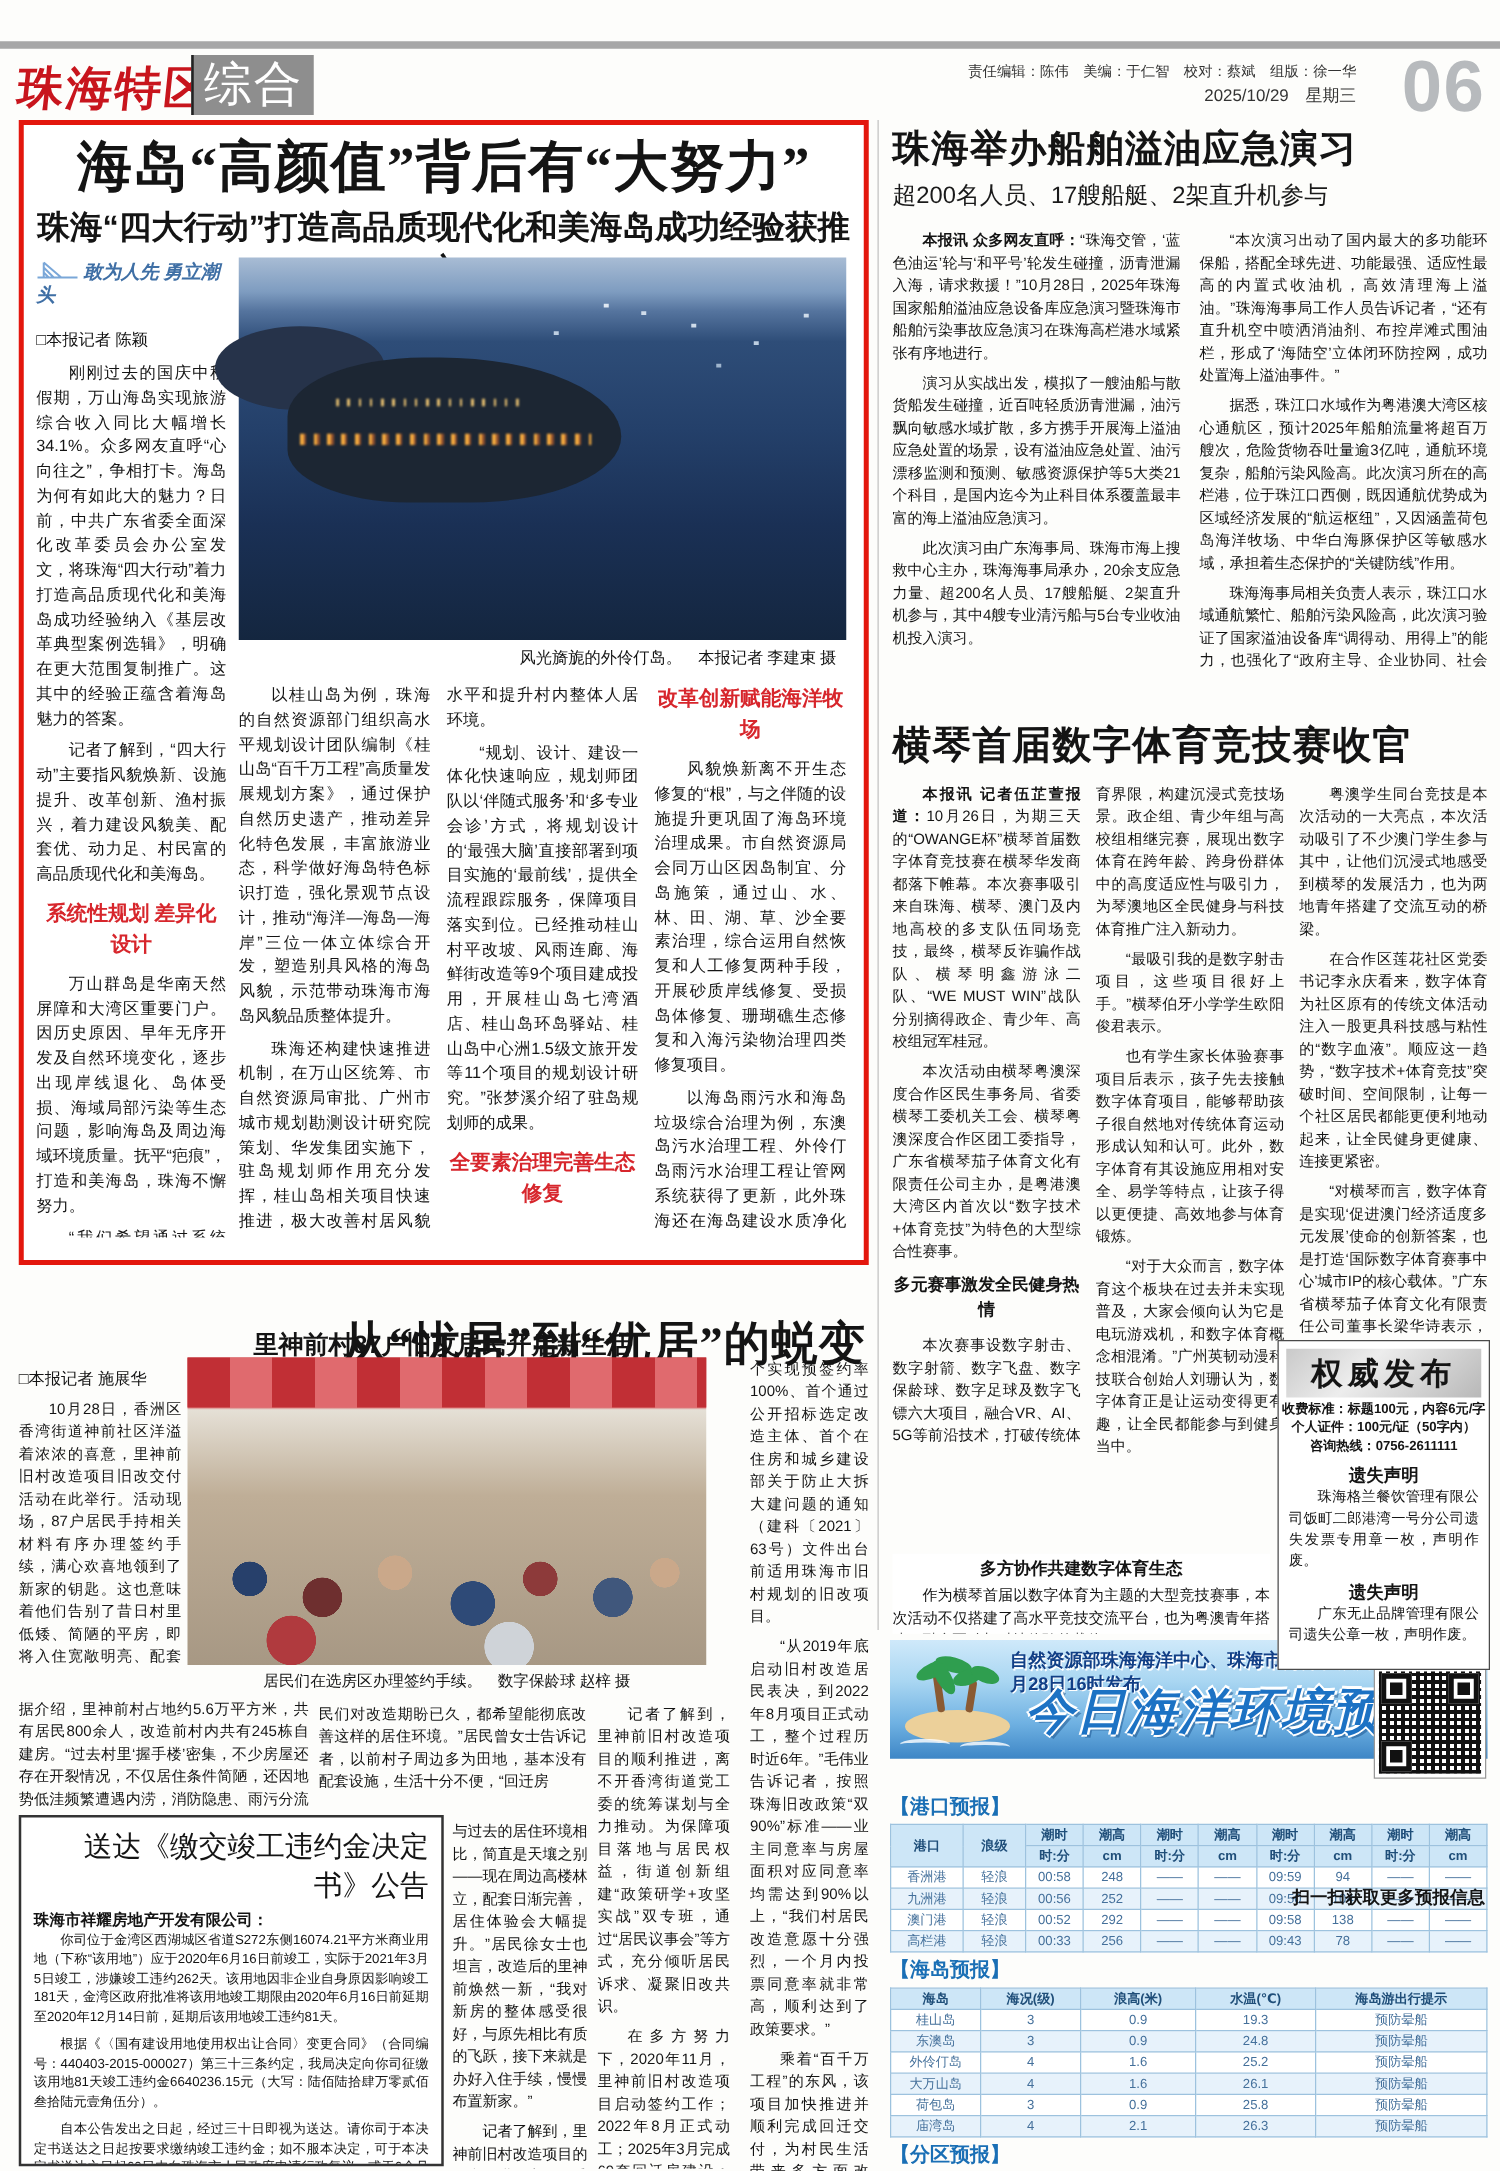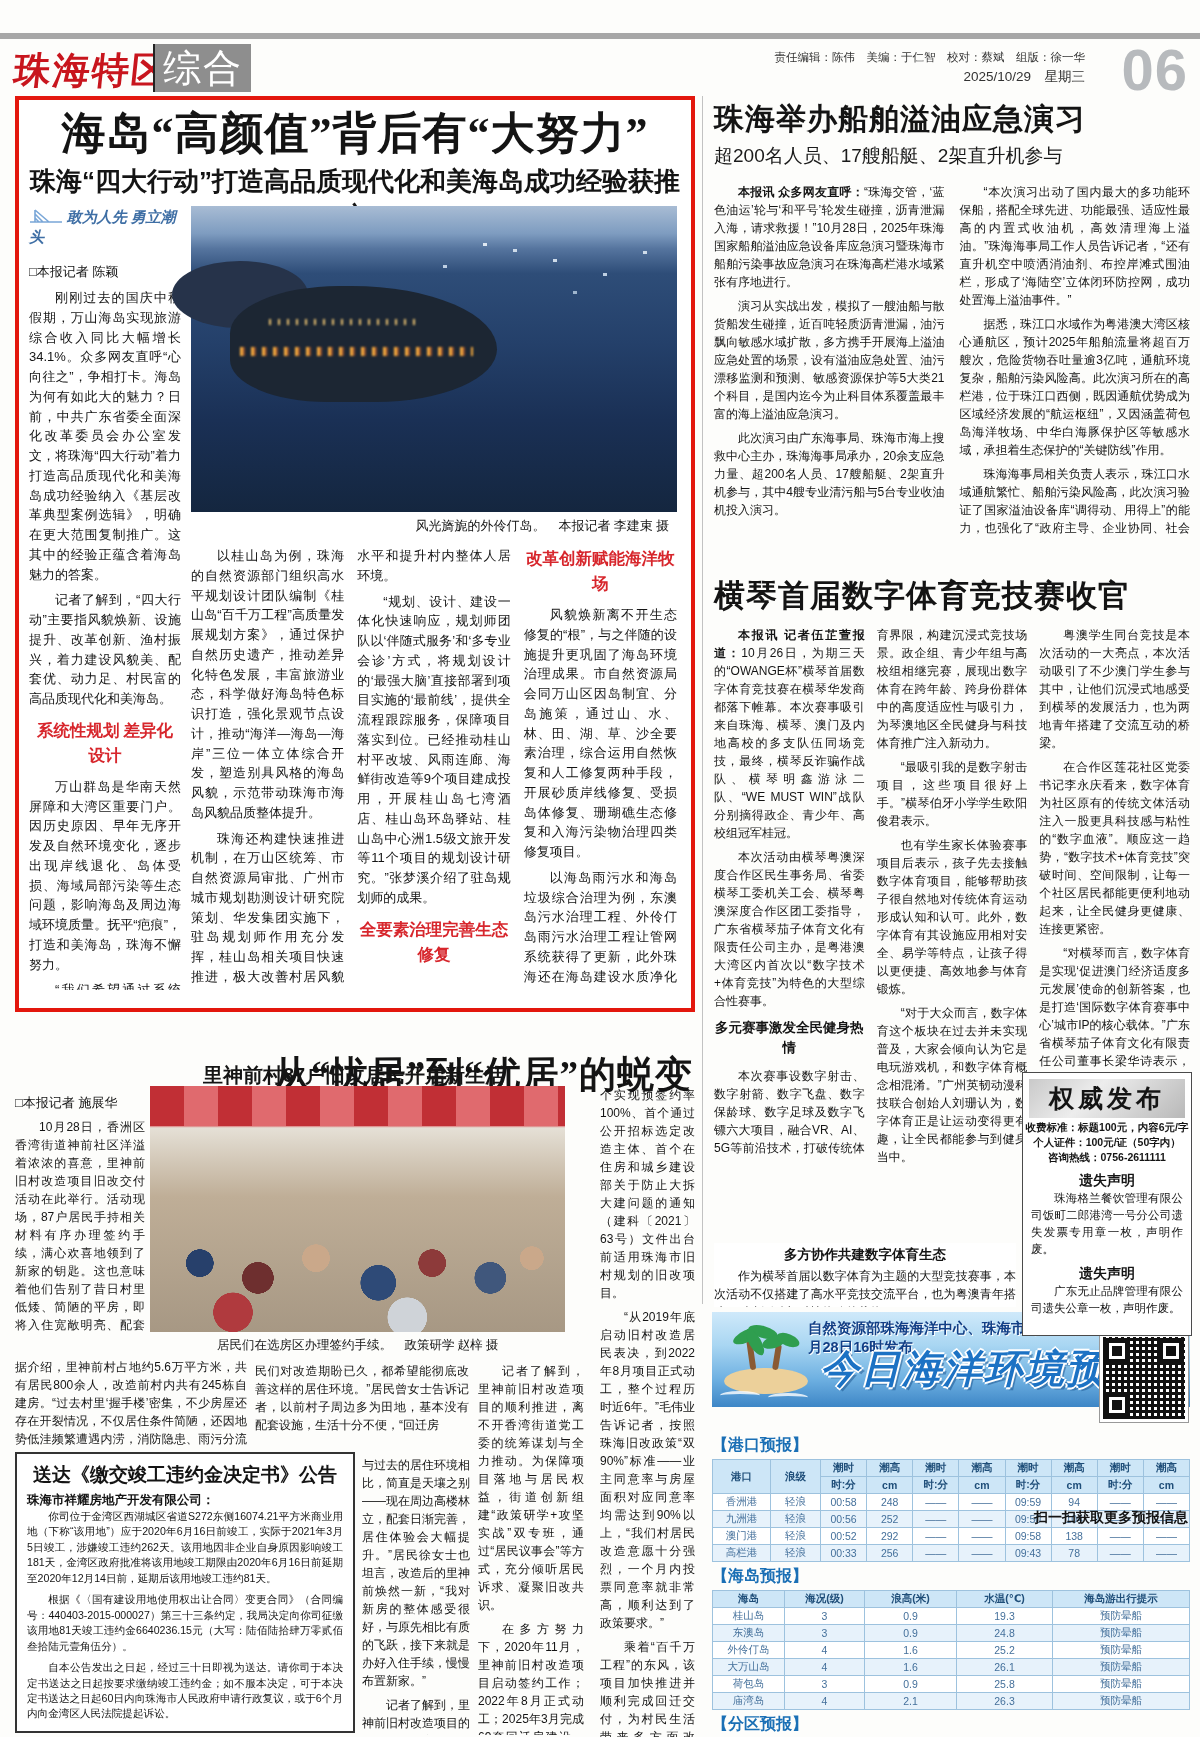--- a/index.html
+++ b/index.html
@@ -108,21 +108,21 @@
   .yj-canopy{position:absolute;left:0;top:0;width:100%;height:40px;
      background:repeating-linear-gradient(90deg,#c12f35 0 34px,#e06a6e 34px 68px);}
   #yj-colR2{left:600px;top:1086px;width:95px;height:651px;font-size:12px;line-height:1.5;}
   #yj-caption{left:150px;top:1337px;width:415px;text-align:center;font-size:12.5px;}
   #yj-b1{left:15px;top:1358px;width:232px;height:90px;font-size:12px;line-height:1.5;}
   #yj-b2{left:255px;top:1362px;width:214px;height:86px;font-size:12px;line-height:1.5;}
   #yj-b2b{left:362px;top:1456px;width:108px;height:279px;font-size:12px;line-height:1.5;}
   #yj-b3{left:478px;top:1362px;width:106px;height:373px;font-size:12px;line-height:1.5;}
   
   #notice{left:15px;top:1452px;width:340px;height:281px;border:2px solid #333;background:#fff;padding:6px 10px;box-sizing:border-box;}
-  #nt-title{text-align:center;font-size:19px;font-weight:bold;font-family:"Liberation Serif",serif;margin:2px 0 4px 0;}
+  #nt-title{text-align:right;font-size:23px;font-weight:normal;font-family:"Liberation Serif",serif;margin:2px 0 4px 0;}
   #nt-addr{font-size:12.5px;font-weight:bold;}
   .nt-p{font-size:10.6px;line-height:1.46;}
 </style>
 </head>
 <body>
 
 <div id="page">
 
   <div class="abs" id="toprule"></div>
   <div class="abs" id="logo">珠海特区报</div>
@@ -231,21 +231,21 @@
       <p>10月28日，香洲区香湾街道神前社区洋溢着浓浓的喜意，里神前旧村改造项目旧改交付活动在此举行。活动现场，87户居民手持相关材料有序办理签约手续，满心欢喜地领到了新家的钥匙。这也意味着他们告别了昔日村里低矮、简陋的平房，即将入住宽敞明亮、配套齐全的新建楼宇，迎来全新的“优居”生活。</p>
     </div>
   <div class="abs" id="yj-photo">
       <div class="yj-canopy"></div>
     </div>
   <div class="abs clip just" id="yj-colR2">
     <p style="text-indent:0">个实现预签约率100%、首个通过公开招标选定改造主体、首个在住房和城乡建设部关于防止大拆大建问题的通知（建科〔2021〕63号）文件出台前适用珠海市旧村规划的旧改项目。</p>
     <p>“从2019年底启动旧村改造居民表决，到2022年8月项目正式动工，整个过程历时近6年。”毛伟业告诉记者，按照珠海旧改政策“双90%”标准——业主同意率与房屋面积对应同意率均需达到90%以上，“我们村居民改造意愿十分强烈，一个月内投票同意率就非常高，顺利达到了政策要求。”</p>
     <p>乘着“百千万工程”的东风，该项目加快推进并顺利完成回迁交付，为村民生活带来多方面改善。在居住条件上，居民人均居住面积显著提升，告别了过去拥挤的环境，实现居住条件的质的飞跃；在集体经济上，村集体物业面积从改造前的4300余平方米增至12300平方米，规模翻了近3倍；在配套设施上，项目规划建设约2300平方米幼儿园、1532平方米社区养老中心及3800平方米社区商业配套，让居民在家门口就能满足教育、养老、日常购物等公共服务需求，完成从“无”到“优”的蜕变。</p>
   </div>
-  <div class="abs serif" id="yj-caption">居民们在选房区办理签约手续。　政策研学 赵梓 摄</div>
+  <div class="abs serif" id="yj-caption">居民们在选房区办理签约手续。　数字保龄球 赵梓 摄</div>
   <div class="abs clip just" id="yj-b1">
       <p style="text-indent:0">据介绍，里神前村占地约5.6万平方米，共有居民800余人，改造前村内共有245栋自建房。“过去村里‘握手楼’密集，不少房屋还存在开裂情况，不仅居住条件简陋，还因地势低洼频繁遭遇内涝，消防隐患、雨污分流难题突出，更存在山体滑坡风险。”作为土生土长的里神前村居民，里神前股份合作公司党支部书记、董事长毛伟业回忆道，“居</p>
     </div>
   <div class="abs clip just" id="yj-b2">
       <p style="text-indent:0">民们对改造期盼已久，都希望能彻底改善这样的居住环境。”居民曾女士告诉记者，以前村子周边多为田地，基本没有配套设施，生活十分不便，“回迁房</p>
     </div>
   <div class="abs clip just" id="yj-b2b">
     <p style="text-indent:0">与过去的居住环境相比，简直是天壤之别——现在周边高楼林立，配套日渐完善，居住体验会大幅提升。”居民徐女士也坦言，改造后的里神前焕然一新，“我对新房的整体感受很好，与原先相比有质的飞跃，接下来就是办好入住手续，慢慢布置新家。”</p>
     <p>记者了解到，里神前旧村改造项目的顺利推进，离不开香湾街道党工委的统筹谋划与全力推动。为保障项目落地与居民权益，街道创新组建“政策研学+攻坚实战”双专班，通过“居民议事会”等方式，充分倾听居民诉求、凝聚旧改共识。</p>
   </div>

